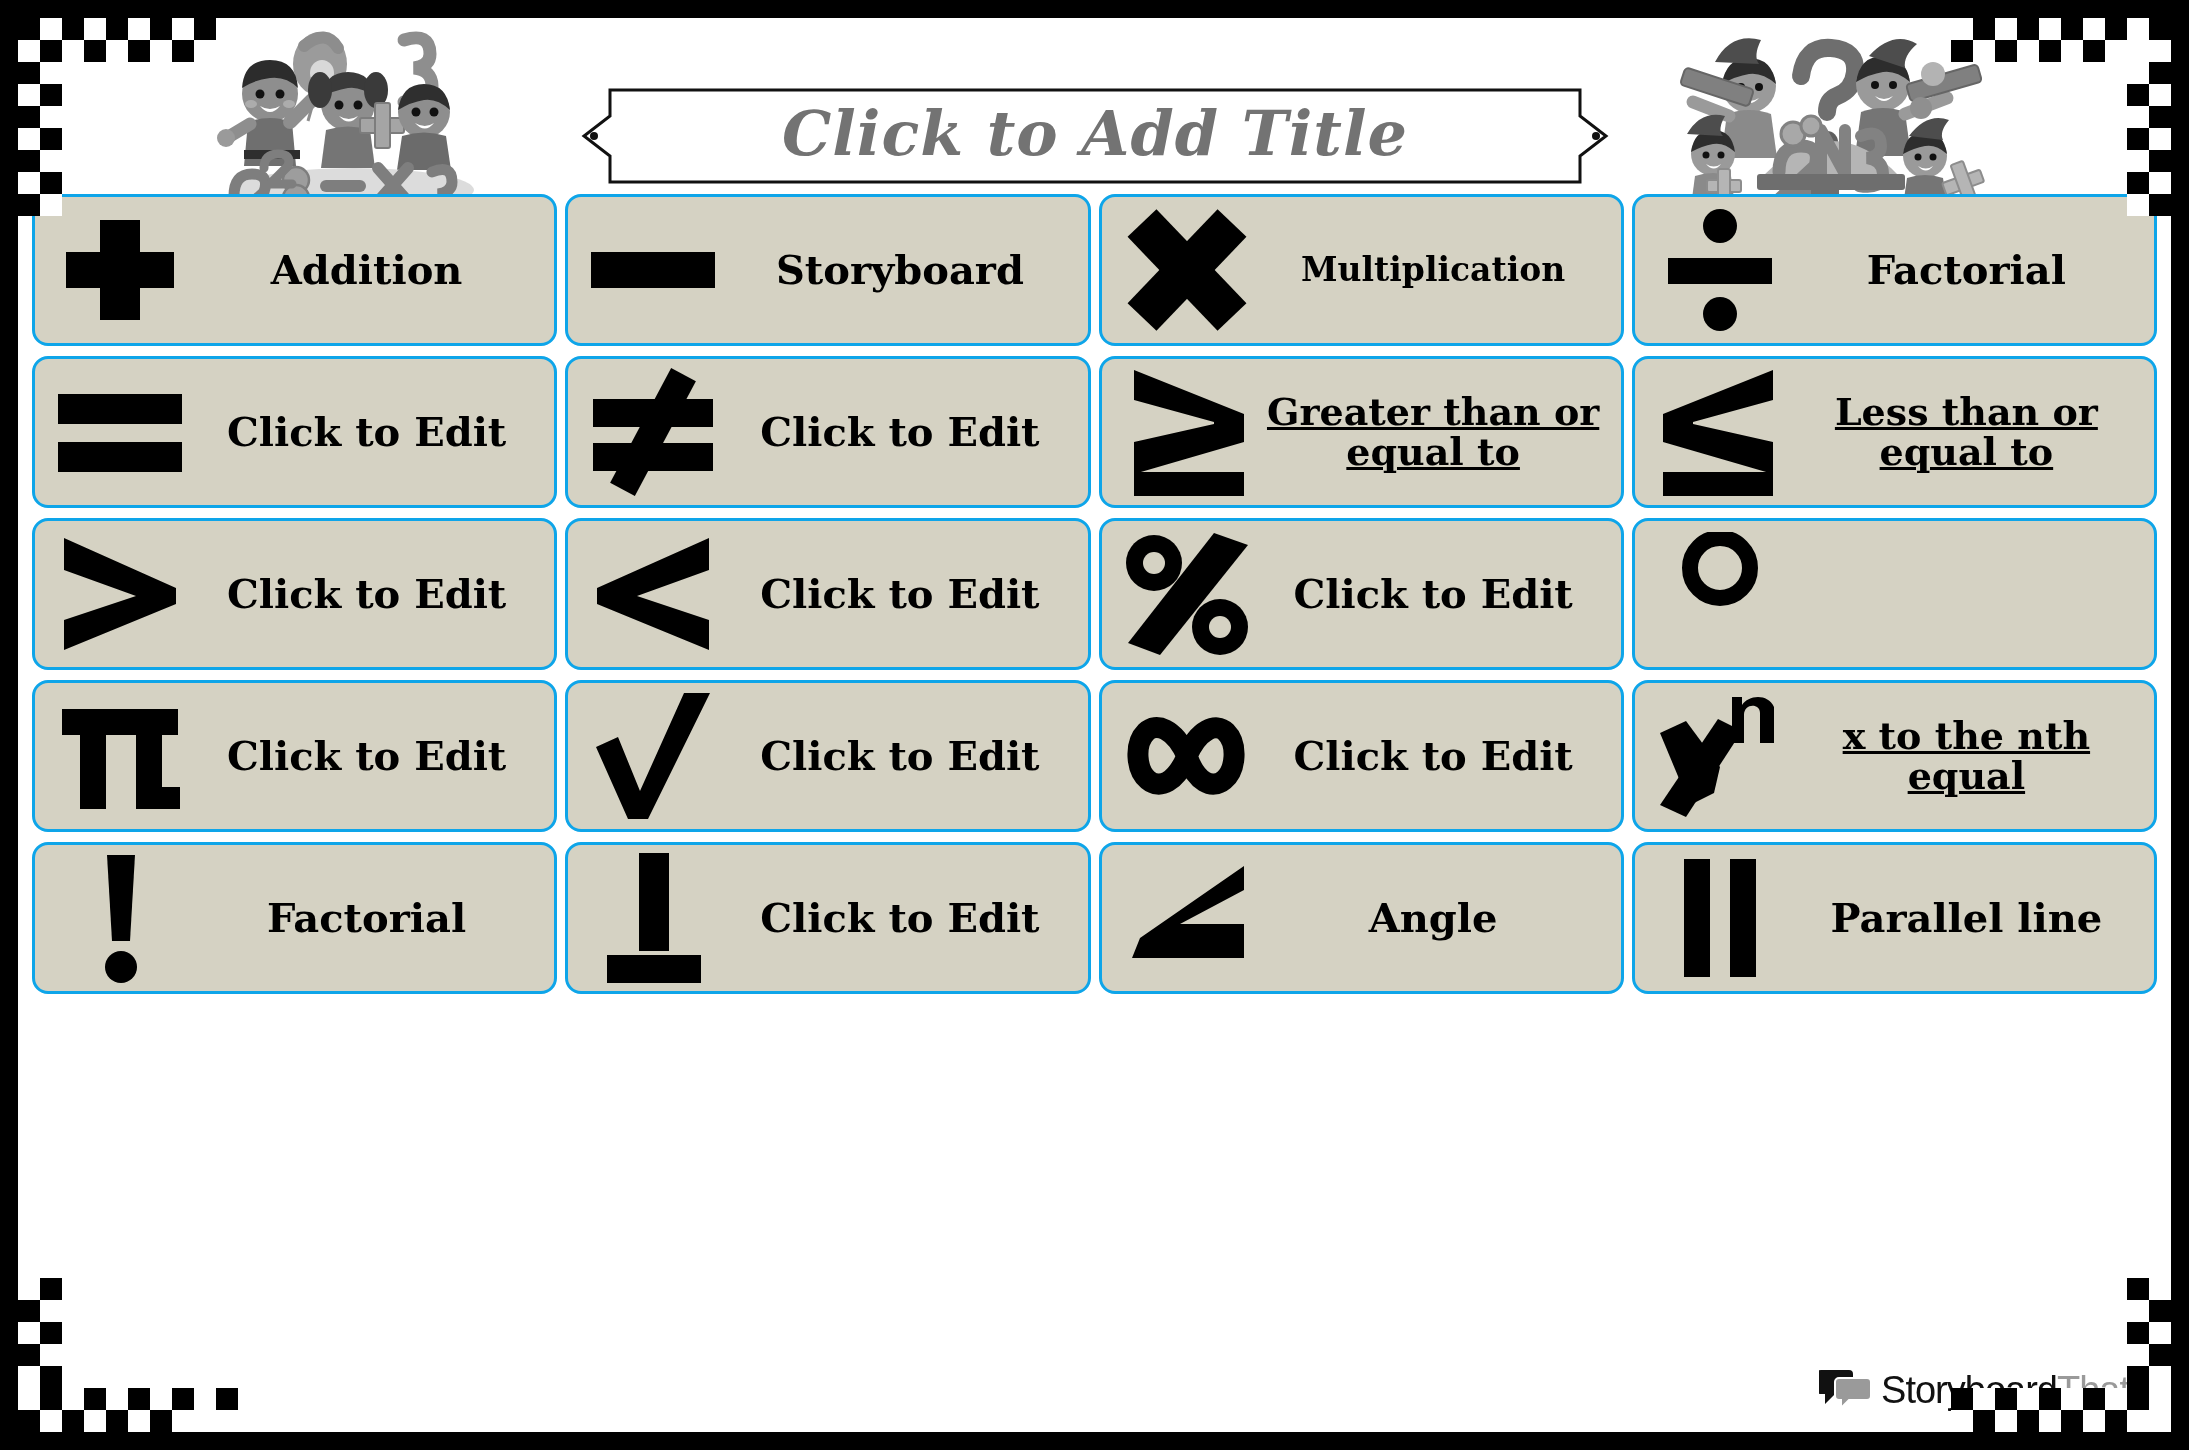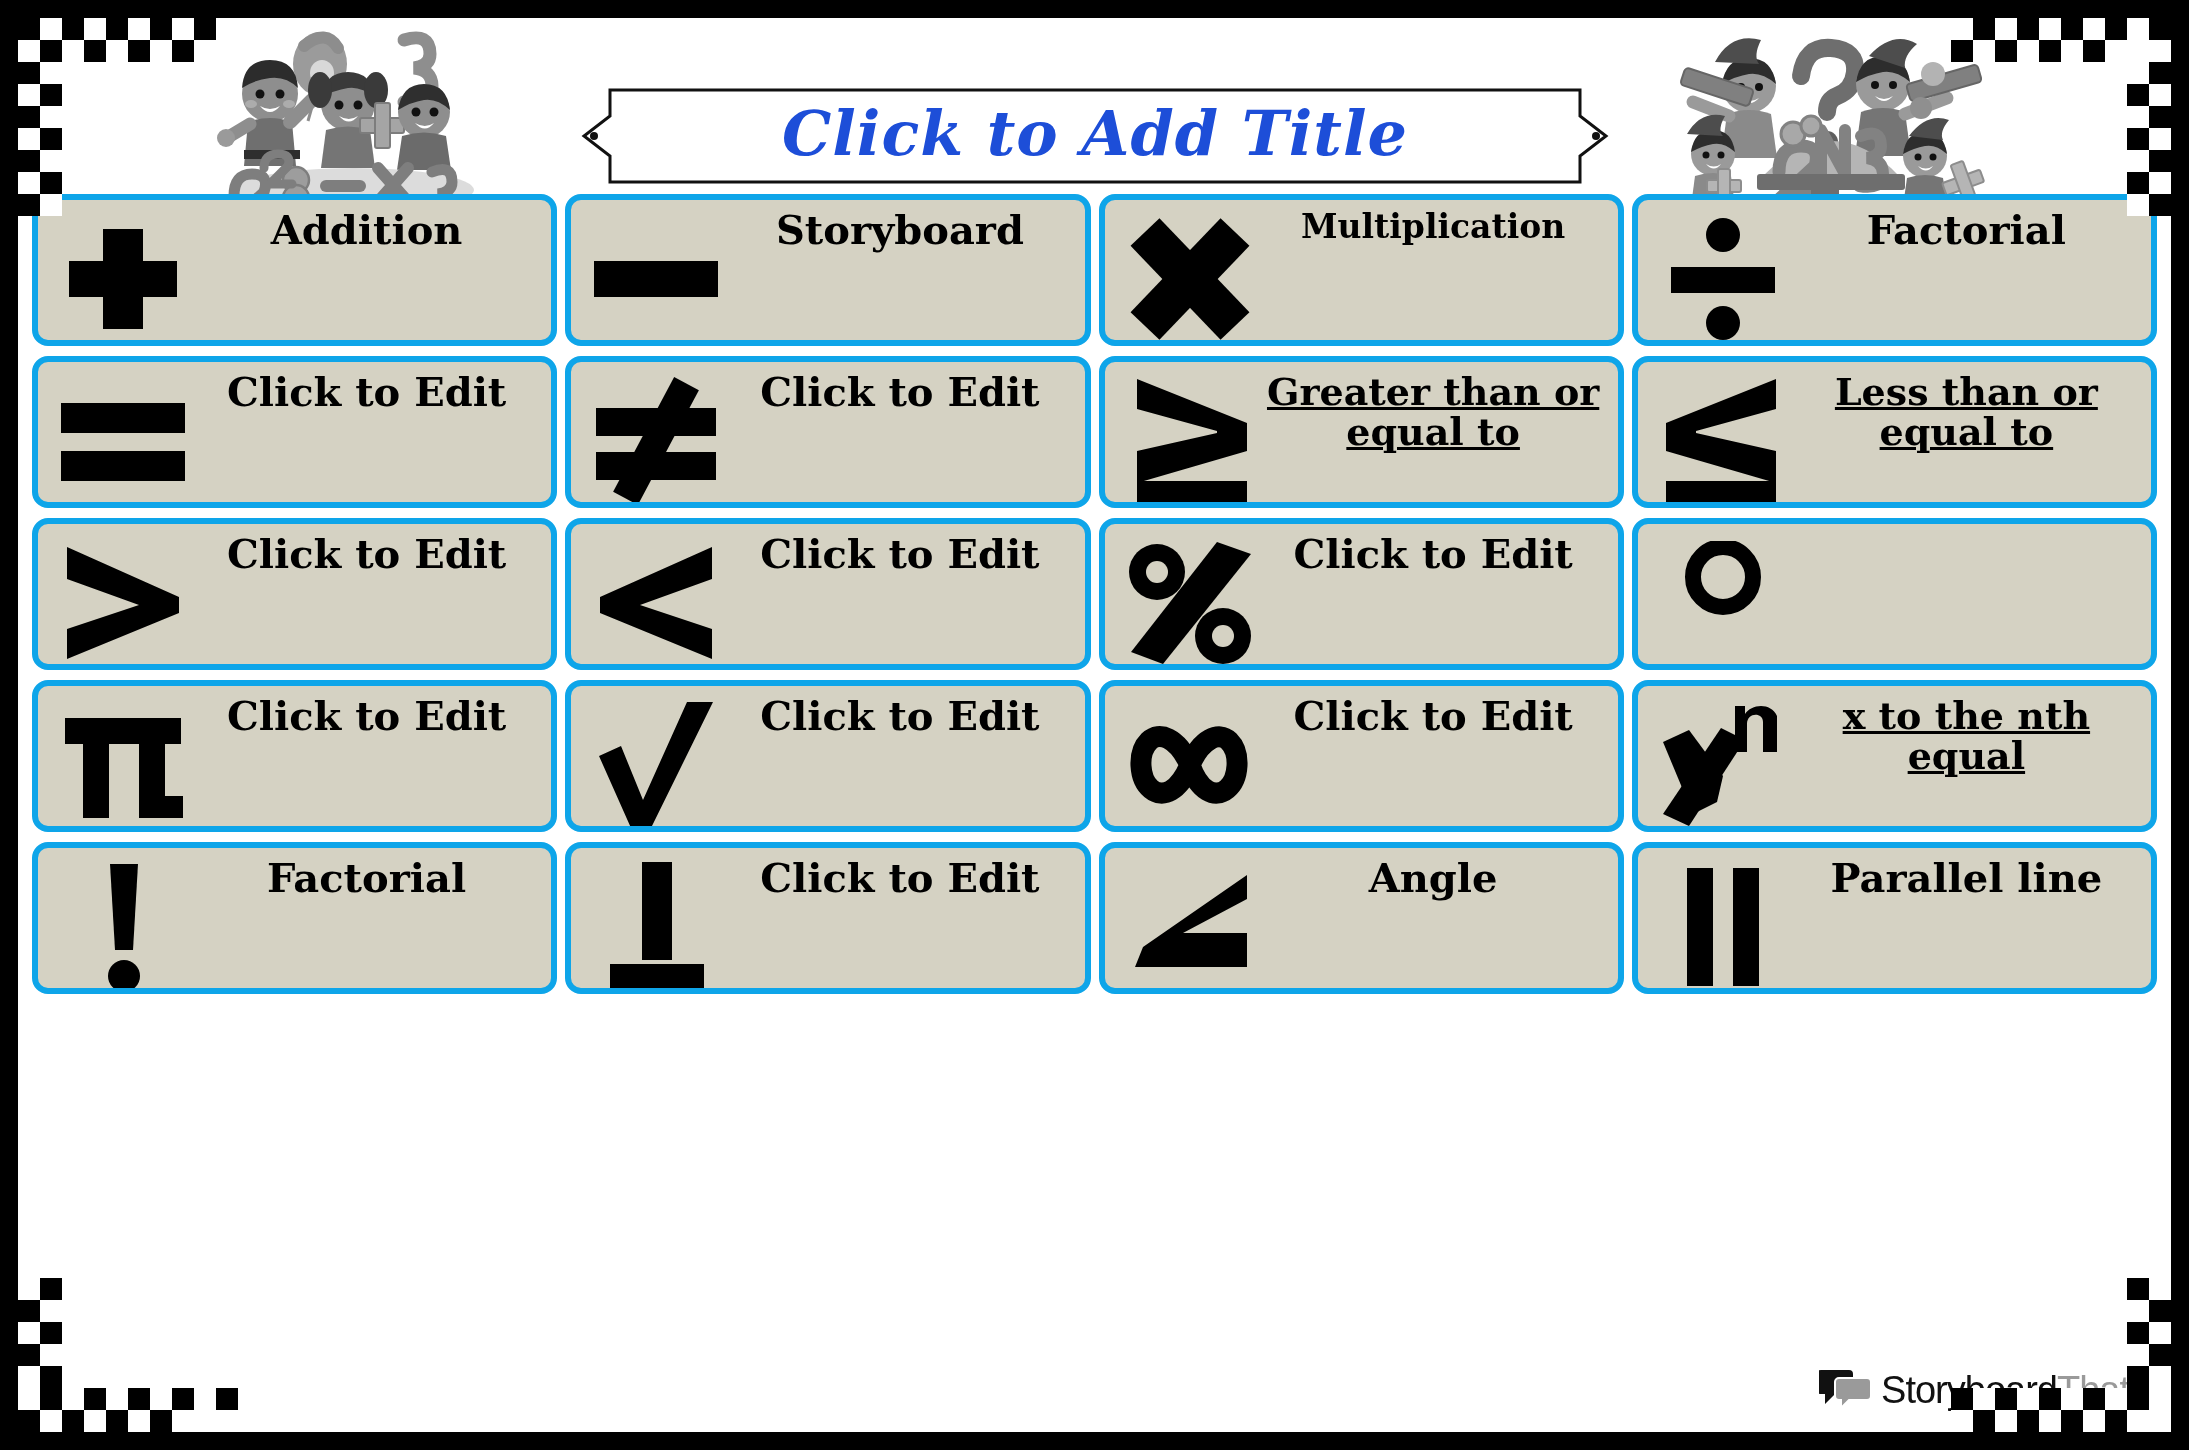--- a/index.html
+++ b/index.html
@@ -26,29 +26,29 @@
   
   .header{position:absolute;left:0;top:0;width:2153px;height:190px;}
   .clip{position:absolute;top:8px;filter:grayscale(1);}
   .clip-left{left:190px;width:290px;height:180px;}
   .clip-right{right:180px;width:320px;height:180px;}
 
   
   .banner{position:absolute;left:562px;top:68px;width:1030px;height:100px;}
   .banner svg{display:block;width:100%;height:100%;}
   .banner-text{position:absolute;inset:0;display:flex;align-items:center;justify-content:center;
-    font-family:"DejaVu Serif",serif;font-style:italic;font-weight:700;font-size:62px;color:#1d4ed8;
+    font-family:"DejaVu Serif",serif;font-style:italic;font-weight:700;font-size:62px;color:#737373;
     letter-spacing:1px;padding-bottom:6px;box-sizing:border-box;}
 
   
   .grid{position:absolute;left:6px;top:176px;width:2141px;
     display:grid;grid-template-columns:repeat(4,1fr);
     grid-auto-rows:152px;gap:10px 8px;padding:0 8px;box-sizing:border-box;}
-  .card{background:#d5d2c3;border:6px solid #0ea5e9;border-radius:16px;
-    display:flex;align-items:flex-start;box-sizing:border-box;overflow:hidden;
+  .card{background:#d5d2c3;border:3px solid #0ea5e9;border-radius:16px;
+    display:flex;align-items:center;box-sizing:border-box;overflow:hidden;
     padding:10px 10px;}
   .sym{flex:0 0 auto;display:flex;align-items:center;justify-content:center;
     width:150px;height:138px;color:#000;}
   .sym svg{display:block;}
   .lbl{flex:1 1 auto;text-align:center;font-family:"DejaVu Serif",serif;font-weight:700;
     font-size:40px;line-height:1.02;color:#000;padding-right:6px;}
   .lbl.two{font-size:38px;line-height:1.06;text-decoration:underline;}
   .lbl.small{font-size:33px;}
 
   

